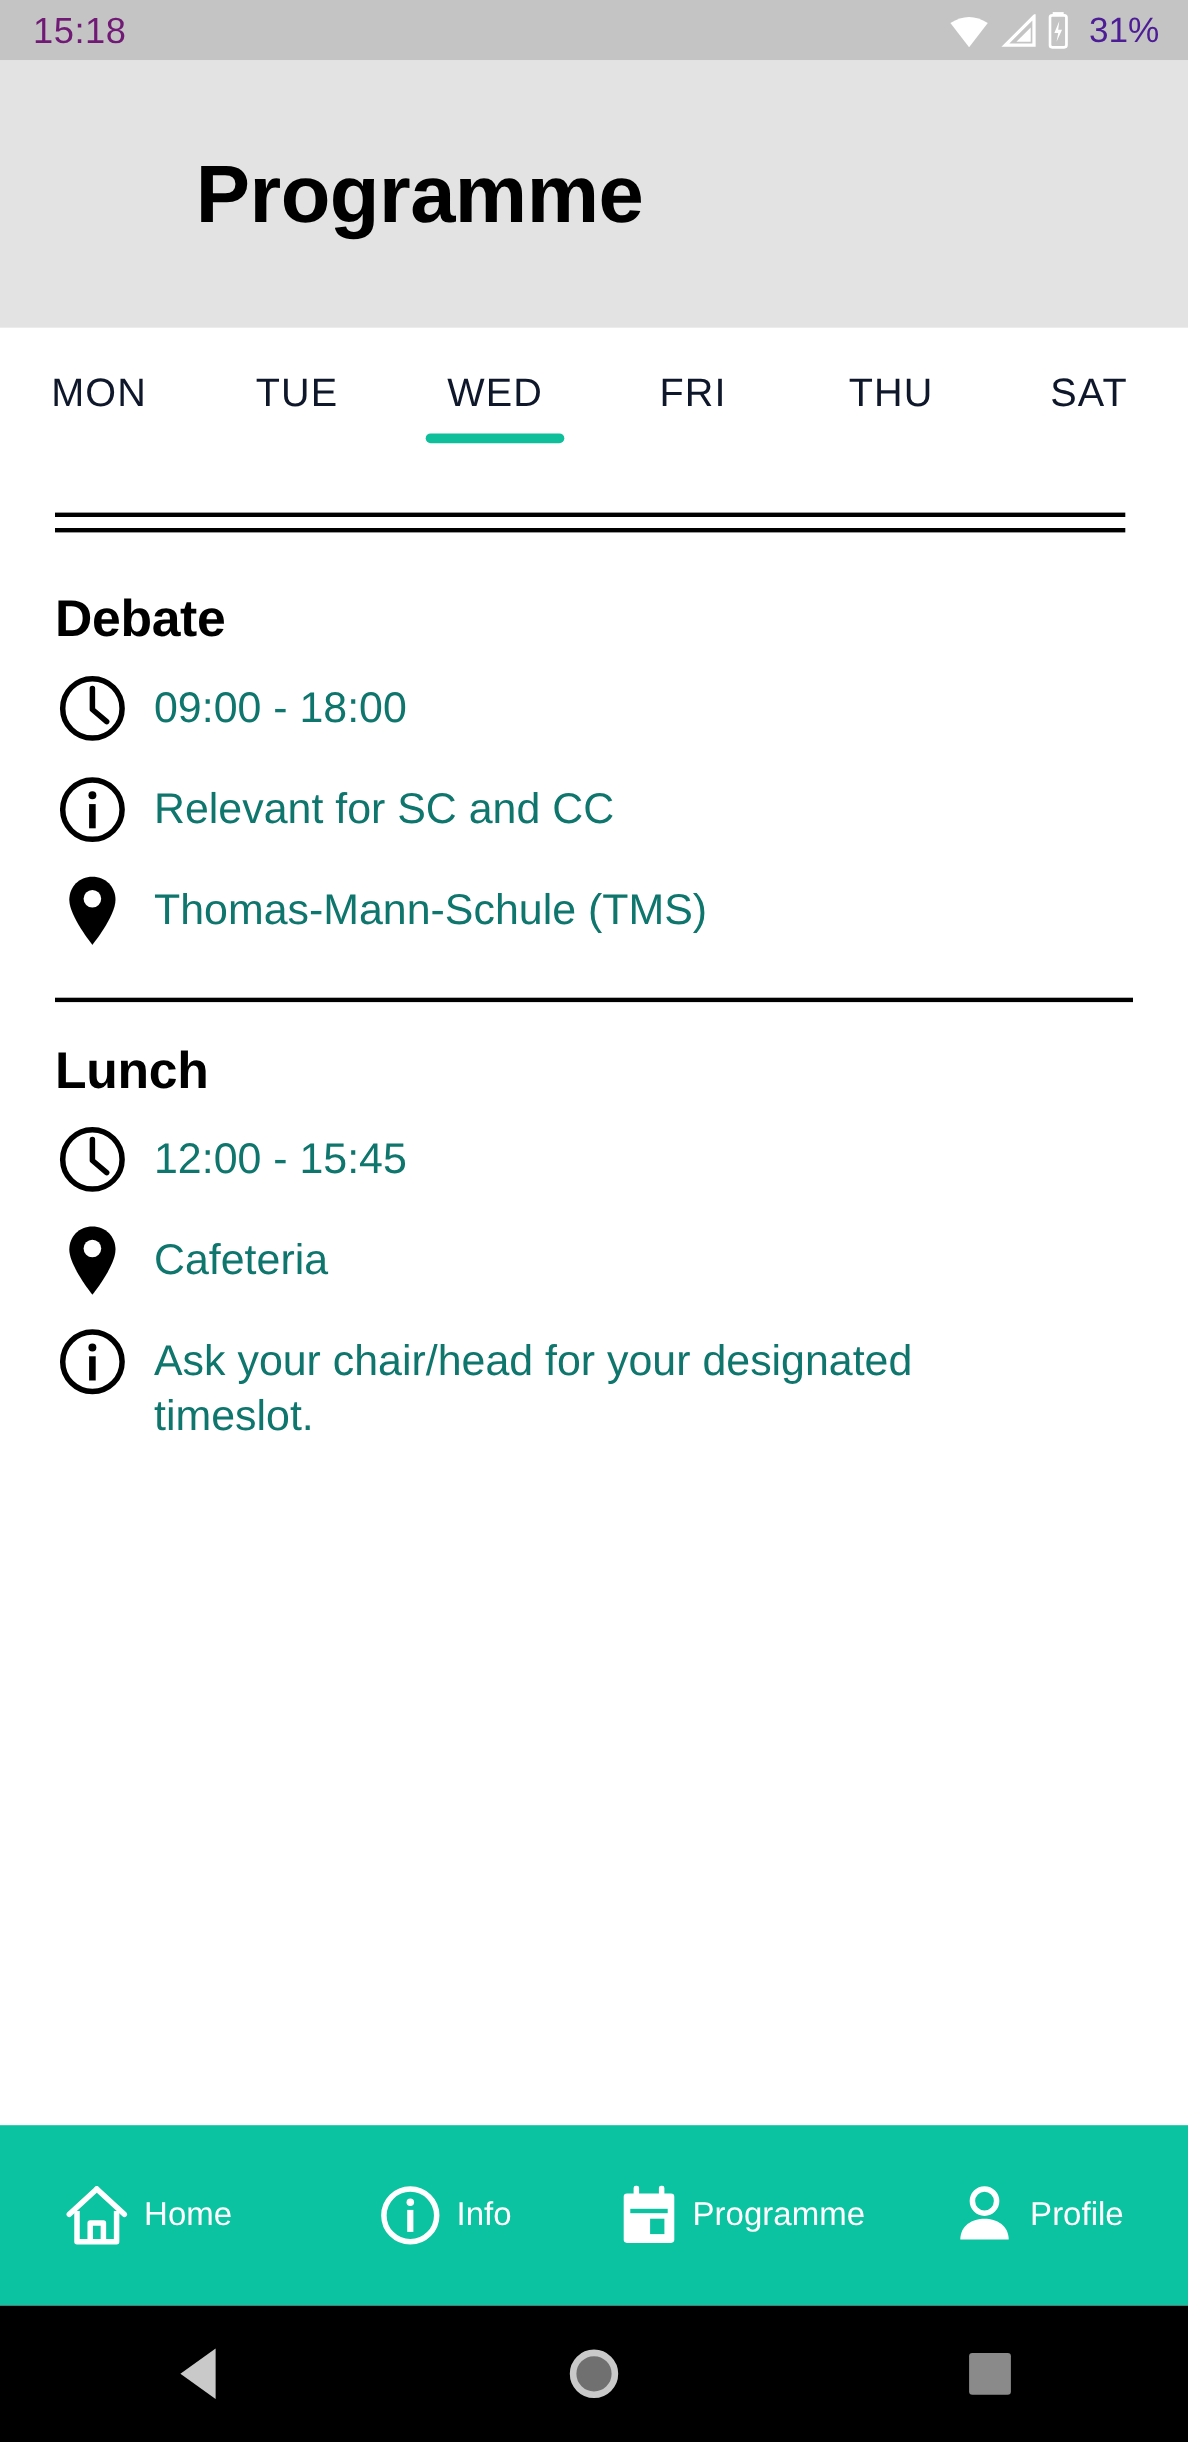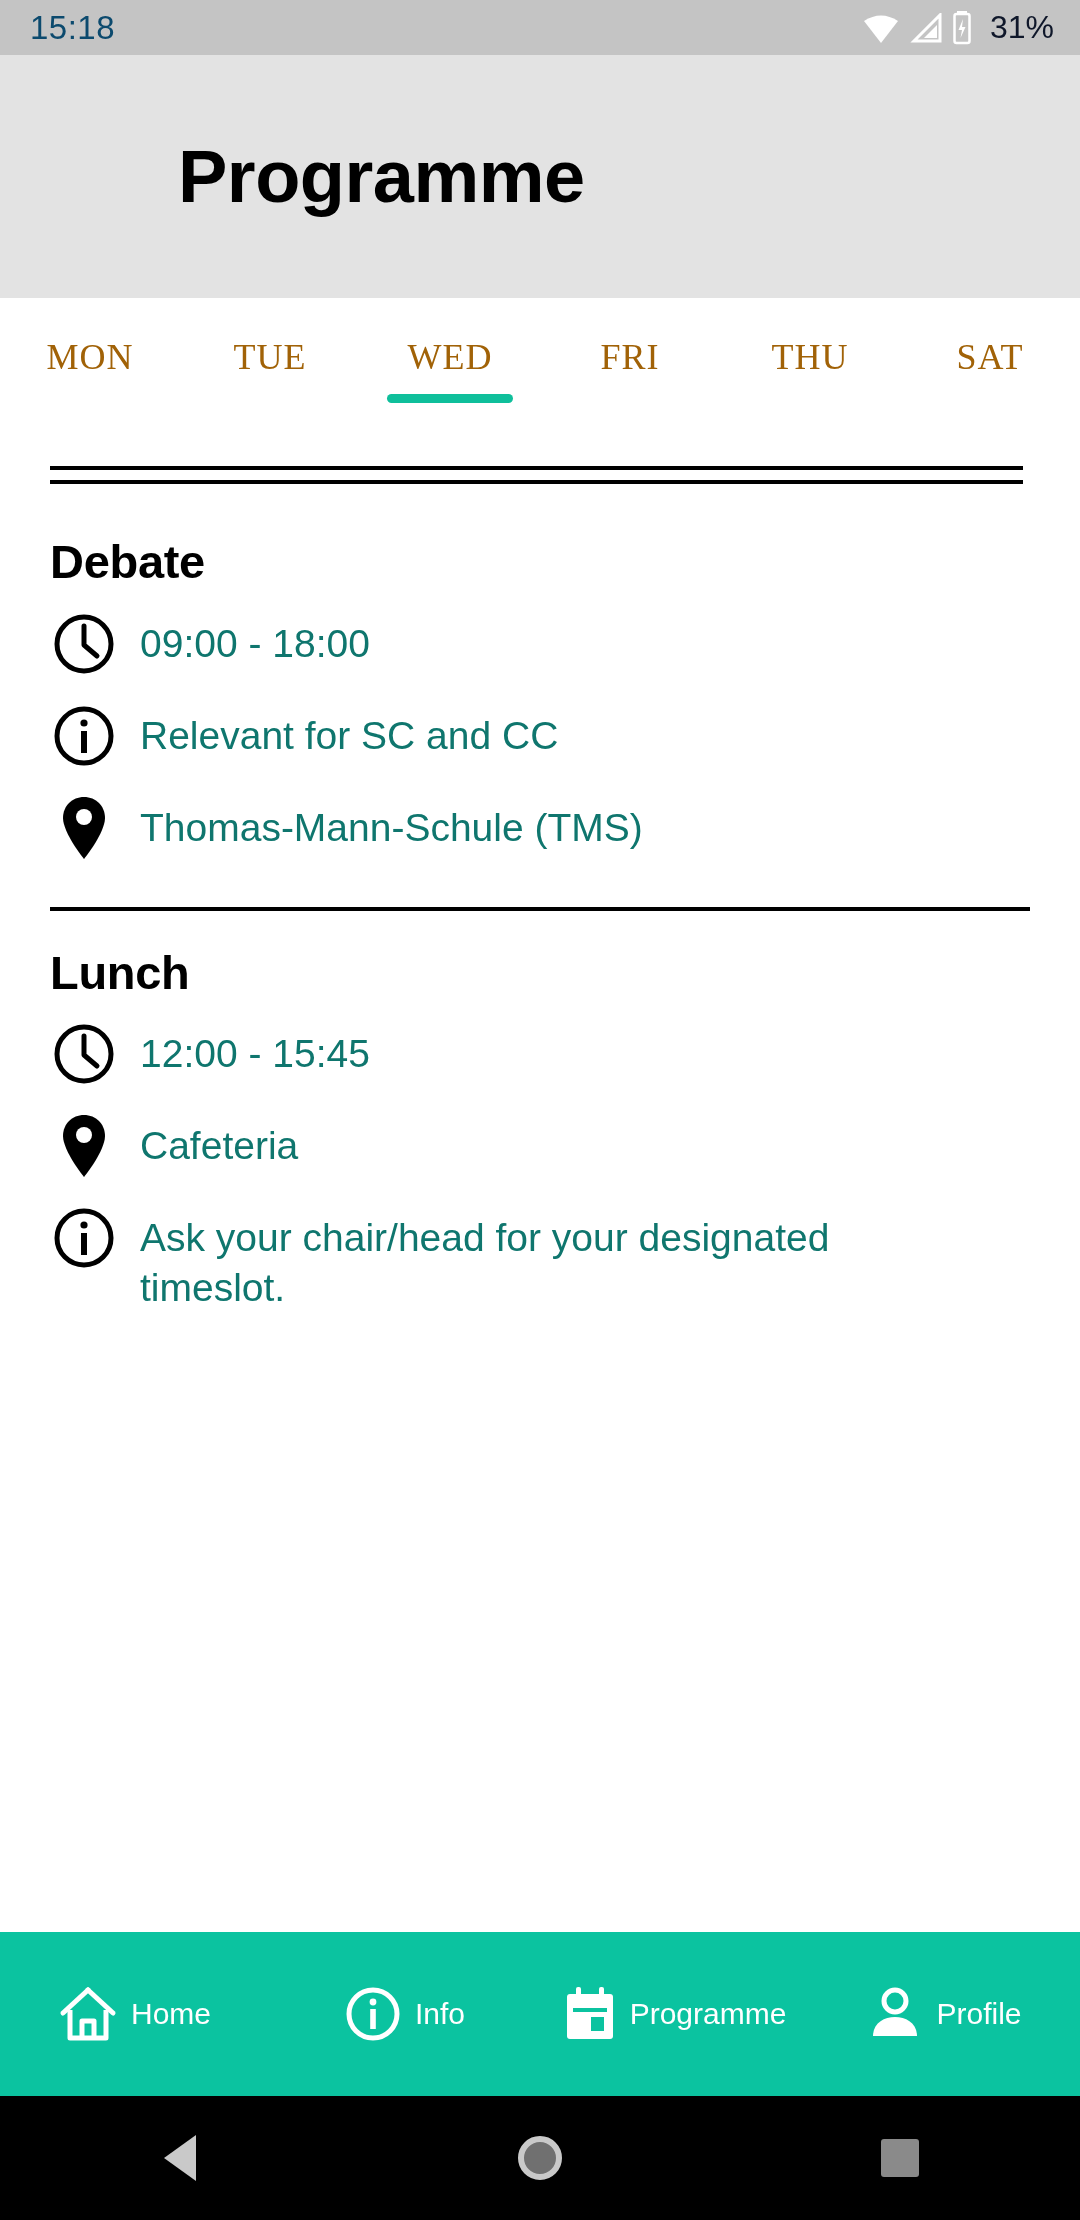--- a/index.html
+++ b/index.html
@@ -26,33 +26,33 @@
     top: 0; left: 0;
     width: 1080px;
     height: 55px;
     background: #c4c4c4;
     display: flex;
     align-items: center;
     justify-content: space-between;
     padding: 0 26px 0 30px;
   }
   .status-clock {
-    color: #0c4a6e;
+    color: #701a75;
     font-size: 33px;
     font-weight: 400;
     letter-spacing: 0.5px;
   }
   .status-right {
     display: flex;
     align-items: center;
     gap: 11px;
   }
   .status-right svg { display: block; }
   .battery-pct {
-    color: #0f172a;
+    color: #4c1d95;
     font-size: 32px;
     font-weight: 400;
     margin-left: 2px;
   }
 
   
   .app-header {
     position: absolute;
     top: 55px; left: 0;
     width: 1080px;
@@ -86,23 +86,23 @@
     display: flex;
     flex-direction: column;
     align-items: center;
     position: relative;
     background: none;
     border: none;
     cursor: pointer;
   }
   .tab-label {
     font-size: 36px;
-    color: #a16207;
+    color: #0f172a;
     letter-spacing: 1px;
-    font-family: Liberation Serif, serif;
+    font-family: Liberation Sans, sans-serif;
   }
   .tab-underline {
     margin-top: 16px;
     width: 126px;
     height: 9px;
     border-radius: 5px;
     background: transparent;
   }
   .tab.active .tab-underline { background: #0fbf9b; }
 

